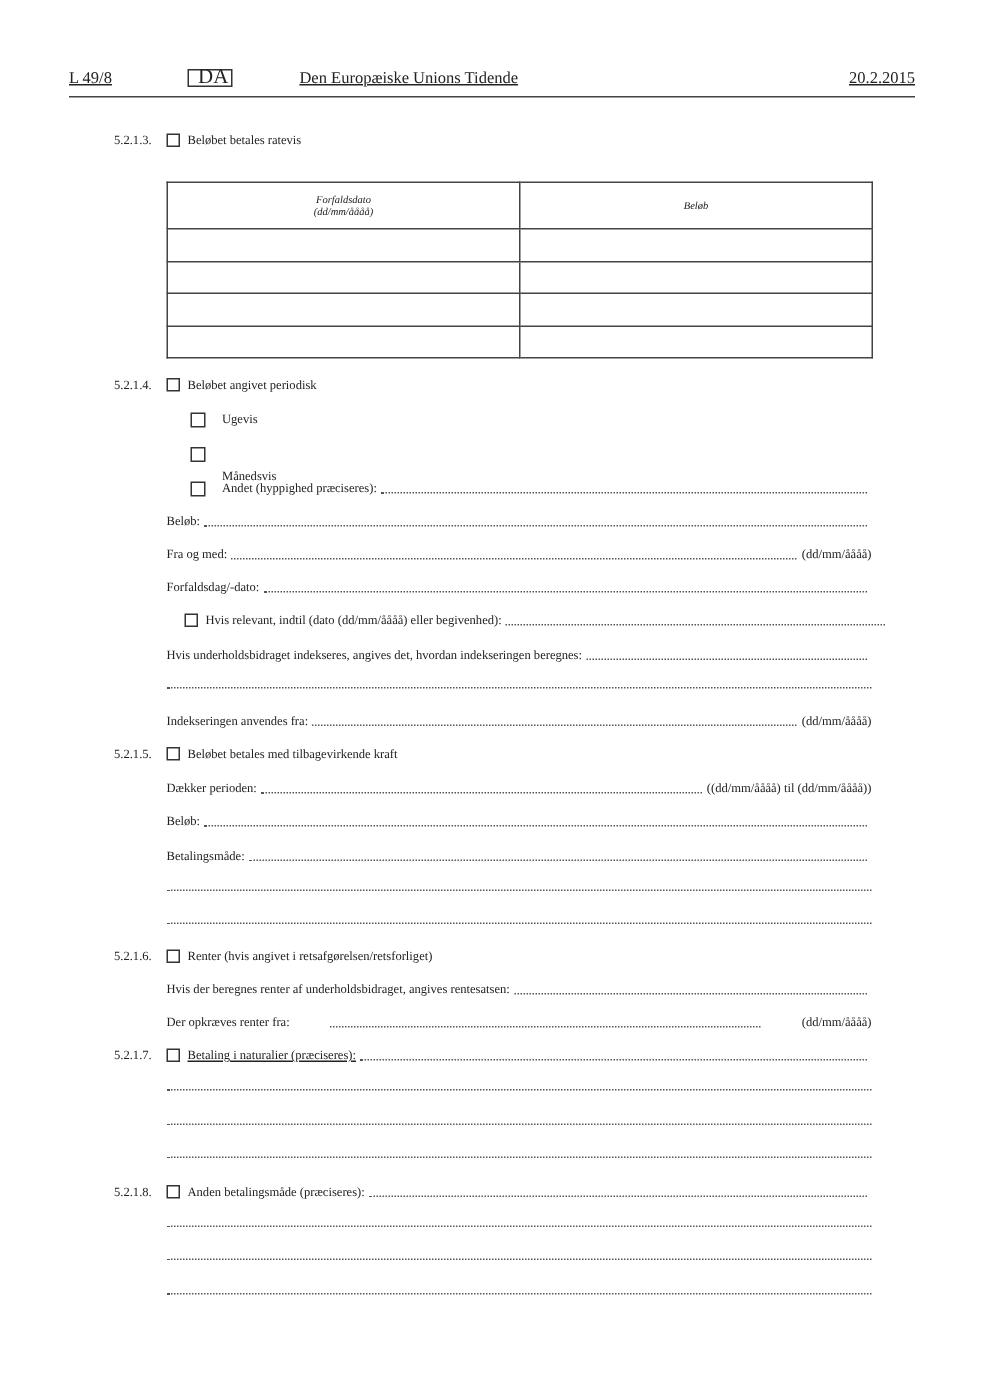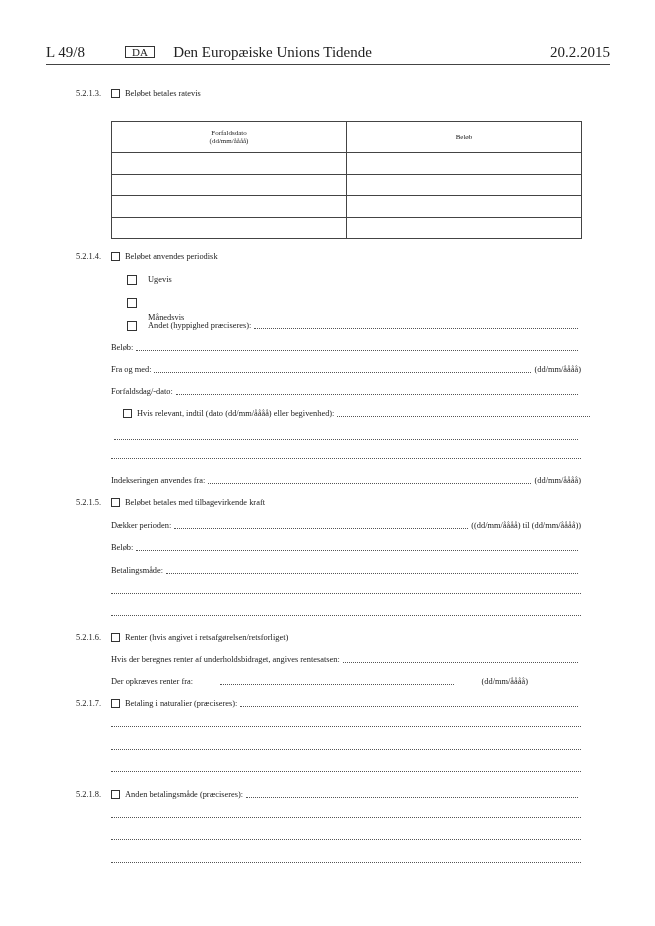--- a/index.html
+++ b/index.html
@@ -1,30 +1,30 @@
 <!DOCTYPE html>
 <html><head>
 <meta charset="utf-8">
 <style>
   html, body { margin:0; padding:0; background:#fff; }
   body { width:655px; height:926px; position:relative; overflow:hidden;
          font-family:"Liberation Serif","DejaVu Serif",serif; color:#222; }
   .abs { position:absolute; }
-  .hdr { font-size:15px; top:46px; line-height:12px; }
-  .da-box { border:1px solid #333; padding:0 6px; font-size:11px; line-height:10px; top:46px; left:125px; width:16px; text-align:center; }
+  .hdr { font-size:11px; top:46px; line-height:12px;text-decoration:underline; }
+  .da-box { border:1px solid #333; padding:0 6px; font-size:14px; line-height:10px; top:46px; left:125px; width:16px; text-align:center; }
   .rule { position:absolute; left:46px; width:564px; top:64px; border-top:1px solid #444; height:0; }
   .line { position:absolute; font-size:8.4px; line-height:11px; height:11px; display:flex; align-items:center; white-space:nowrap; }
   .num { position:absolute; left:76px; font-size:8.4px; line-height:11px; }
   .cb { display:inline-block; width:7px; height:7px; border:1px solid #333; margin-right:5px; flex:none; }
   .cb.sub { position:absolute; left:127px; width:8px; height:8px; }
   .dots { flex:1; height:0; border-bottom:1px dotted #555; margin:0 3px; position:relative; top:3px; }
   .suffix { flex:none; }
   .full-dots { position:absolute; left:111px; width:470px; height:0; border-bottom:1px dotted #555; }
   table.pay { position:absolute; left:111px; top:121px; width:471px; border-collapse:collapse; }
-  table.pay td, table.pay th { border:1px solid #444; font-weight:normal; font-size:7px; line-height:8px; text-align:center; padding:0; }
+  table.pay td, table.pay th { border:1px solid #444; font-weight:normal; font-size:7px; line-height:8px; text-align:center; padding:0;font-style:italic; }
   table.pay th { height:30px; }
   table.pay td { height:20.5px; }
 </style>
 </head>
 <body>
 
 <div class="abs hdr" style="left:46px;">L 49/8</div>
 <div class="abs da-box">DA</div>
 <div class="abs hdr" style="left:0; width:545px; text-align:center;">Den Europæiske Unions Tidende</div>
 <div class="abs hdr" style="right:45px;">20.2.2015</div>
@@ -59,21 +59,21 @@
   <tr>
         <td></td>
         <td></td>
       </tr>
 </tbody>
   </table>
 
 <div class="num" style="top:251px;">5.2.1.4.</div>
 <div class="line" style="left:111px; top:251px;">
   <span class="cb"></span>
-  <span>Beløbet anvendes periodisk</span>
+  <span>Beløbet angivet periodisk</span>
 </div>
 <span class="cb sub" style="top:275px;"></span>
 <div class="line" style="left:148px; top:274px;">Ugevis</div>
 <span class="cb sub" style="top:298px;"></span>
 <div class="line" style="left:148px; top:312px;">Månedsvis</div>
 <span class="cb sub" style="top:321px;"></span>
 <div class="line" style="left:148px; top:320px; width:433px;text-align:right;">
   <span>Andet (hyppighed præciseres):</span>
   <span class="dots"></span>
 </div>
@@ -89,20 +89,21 @@
 <div class="line" style="left:111px; top:386px; width:470px;">
   <span>Forfaldsdag/-dato:</span>
   <span class="dots"></span>
 </div>
 <div class="line" style="left:111px; top:408px; width:470px;margin-left:12px;">
   <span class="cb"></span>
   <span>Hvis relevant, indtil (dato (dd/mm/åååå) eller begivenhed):</span>
   <span class="dots"></span>
 </div>
 <div class="line" style="left:111px; top:431px; width:470px;">
+  <span>Hvis underholdsbidraget indekseres, angives det, hvordan indekseringen beregnes:</span>
   <span class="dots"></span>
 </div>
 <div class="full-dots" style="top:458px;"></div>
 <div class="line" style="left:111px; top:475px; width:470px;">
   <span>Indekseringen anvendes fra:</span>
   <span class="dots"></span>
   <span class="suffix">(dd/mm/åååå)</span>
 </div>
 
 <div class="num" style="top:497px;">5.2.1.5.</div>
@@ -128,28 +129,28 @@
 
 <div class="num" style="top:632px;">5.2.1.6.</div>
 <div class="line" style="left:111px; top:632px;">
   <span class="cb"></span>
   <span>Renter (hvis angivet i retsafgørelsen/retsforliget)</span>
 </div>
 <div class="line" style="left:111px; top:654px; width:470px;">
   <span>Hvis der beregnes renter af underholdsbidraget, angives rentesatsen:</span>
   <span class="dots"></span>
 </div>
-<div class="line" style="left:111px; top:676px; width:417px;gap:24px;">
+<div class="line" style="left:111px; top:676px; width:470px;gap:24px;">
   <span>Der opkræves renter fra:</span>
   <span class="dots"></span>
   <span class="suffix">(dd/mm/åååå)</span>
 </div>
 
 <div class="num" style="top:698px;">5.2.1.7.</div>
-<div class="line" style="left:111px; top:698px; width:470px;">
+<div class="line" style="left:111px; top:698px; width:470px;text-decoration:underline;">
   <span class="cb"></span>
   <span>Betaling i naturalier (præciseres):</span>
   <span class="dots"></span>
 </div>
 <div class="full-dots" style="top:726px;"></div>
 <div class="full-dots" style="top:749px;"></div>
 <div class="full-dots" style="top:771px;"></div>
 
 <div class="num" style="top:789px;">5.2.1.8.</div>
 <div class="line" style="left:111px; top:789px; width:470px;">

